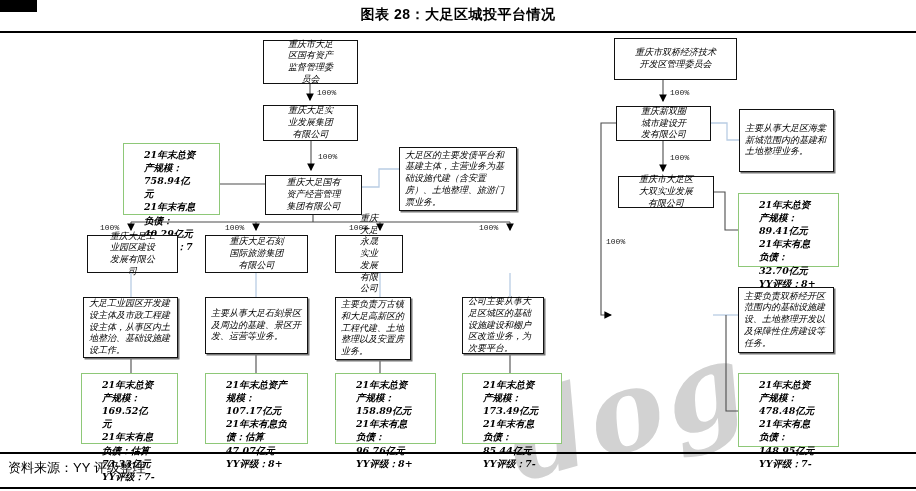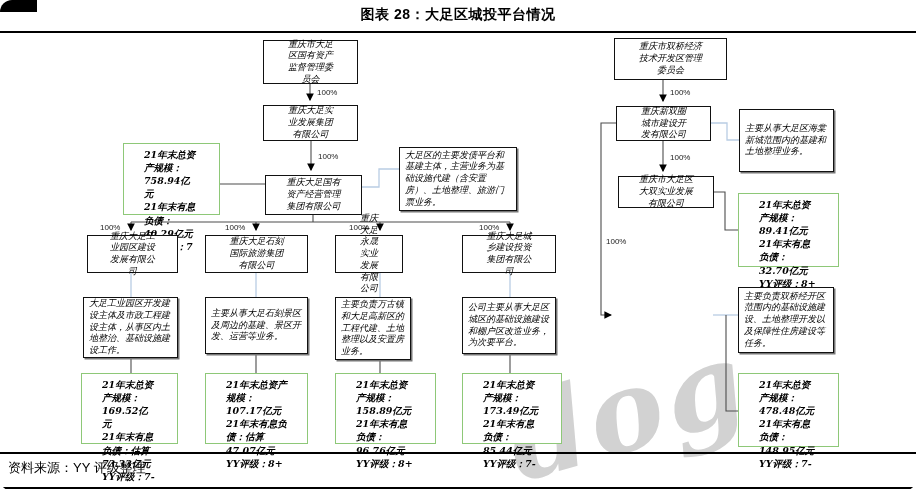--- a/index.html
+++ b/index.html
@@ -3,21 +3,21 @@
 <meta charset="utf-8">
 <style>
   :root{
     --green_border:#8ec878;
     --wire_blue:#b9cde4;
     --wire_dark:#4d4d4d;
   }
   html,body{margin:0;padding:0;background:#fff;}
   #stage{
     position:relative;width:916px;height:491px;background:#fff;
-    overflow:hidden;font-family:"Liberation Sans",sans-serif;border-radius:12px;
+    overflow:hidden;font-family:"Liberation Sans",sans-serif;
   }
   .hdr-bar{position:absolute;left:0;top:0;width:37px;height:12px;background:#000;}
   .title{
     position:absolute;left:0;top:6px;width:916px;text-align:center;
     font-size:14px;font-weight:bold;color:#000;letter-spacing:0.5px;
   }
   .rule{position:absolute;left:0;width:916px;background:#000;}
   .rule.r1{top:31px;height:2px;}
   .rule.r2{top:452px;height:2px;}
   .rule.r3{top:487px;height:2px;}
@@ -43,21 +43,21 @@
     border-width:1px;align-items:center;justify-content:flex-start;
     text-align:left;padding:4px 5px;box-shadow:1.5px 1.5px 0 #777;
   }
   .box.stat{
     border:1.6px solid var(--green_border);align-items:flex-start;
     justify-content:flex-start;text-align:left;font-weight:bold;
     white-space:pre-line;padding:4px 20px;font-size:9.5px;line-height:1.38;
   }
   .pct{
     position:absolute;z-index:2;font-size:8px;color:#222;
-    font-family:Liberation Sans, sans-serif;background:#fff;padding:0 1px;
+    font-family:Liberation Mono, monospace;background:#fff;padding:0 1px;
   }
 </style>
 </head>
 <body>
 
 <div id="stage">
 
   <div class="hdr-bar"></div>
   <div class="title">图表 28：大足区城投平台情况</div>
   <div class="rule r1"></div>
@@ -108,47 +108,46 @@
   <div class="box stat" style="left:123px;top:143px;width:97px;height:72px">21年末总资产规模：
 758.94亿元
 21年末有息负债：
 40.29亿元
 YY评级：7</div>
   <div class="box desc" style="left:399px;top:147px;width:118px;height:64px">大足区的主要发债平台和基建主体，主营业务为基础设施代建（含安置房）、土地整理、旅游门票业务。</div>
 
   <div class="box" style="left:87px;top:235px;width:91px;height:38px">重庆大足工业园区建设发展有限公司</div>
   <div class="box" style="left:205px;top:235px;width:103px;height:38px">重庆大足石刻国际旅游集团有限公司</div>
   <div class="box" style="left:335px;top:235px;width:68px;height:38px">重庆大足永晟实业发展有限公司</div>
-  <div class="box" style="left:462px;top:235px;width:94px;height:38px">重庆大足城乡建设投资集团有限公司</div>
 
   <div class="box desc" style="left:83px;top:297px;width:95px;height:61px">大足工业园区开发建设主体及市政工程建设主体，从事区内土地整治、基础设施建设工作。</div>
   <div class="box desc" style="left:205px;top:297px;width:103px;height:57px">主要从事大足石刻景区及周边的基建、景区开发、运营等业务。</div>
   <div class="box desc" style="left:335px;top:297px;width:76px;height:63px">主要负责万古镇和大足高新区的工程代建、土地整理以及安置房业务。</div>
-  <div class="box desc" style="left:462px;top:297px;width:94px;height:57px">公司主要从事大足区城区的基础设施建设和棚户区改造业务，为次要平台。</div>
+  <div class="box desc" style="left:462px;top:297px;width:82px;height:57px">公司主要从事大足区城区的基础设施建设和棚户区改造业务，为次要平台。</div>
 
   <div class="box stat" style="left:81px;top:373px;width:97px;height:71px">21年末总资产规模：
 169.52亿元
 21年末有息负债：估算73.33亿元
 YY评级：7-</div>
   <div class="box stat" style="left:205px;top:373px;width:103px;height:71px">21年末总资产规模：
 107.17亿元
 21年末有息负债：估算47.07亿元
 YY评级：8+</div>
   <div class="box stat" style="left:335px;top:373px;width:101px;height:71px">21年末总资产规模：
 158.89亿元
 21年末有息负债：
 96.76亿元
 YY评级：8+</div>
   <div class="box stat" style="left:462px;top:373px;width:100px;height:71px">21年末总资产规模：
 173.49亿元
 21年末有息负债：
 85.44亿元
 YY评级：7-</div>
 
-  <div class="box" style="left:614px;top:38px;width:113px;height:42px">重庆市双桥经济技术开发区管理委员会</div>
+  <div class="box" style="left:614px;top:38px;width:123px;height:42px">重庆市双桥经济技术开发区管理委员会</div>
   <div class="box" style="left:616px;top:106px;width:95px;height:35px">重庆新双圈城市建设开发有限公司</div>
   <div class="box desc" style="left:739px;top:109px;width:95px;height:63px">主要从事大足区海棠新城范围内的基建和土地整理业务。</div>
   <div class="box" style="left:618px;top:176px;width:96px;height:32px">重庆市大足区大双实业发展有限公司</div>
   <div class="box stat" style="left:738px;top:193px;width:101px;height:74px">21年末总资产规模：
 89.41亿元
 21年末有息负债：
 32.70亿元
 YY评级：8+</div>
   <div class="box desc" style="left:738px;top:287px;width:96px;height:66px">主要负责双桥经开区范围内的基础设施建设、土地整理开发以及保障性住房建设等任务。</div>
   <div class="box stat" style="left:738px;top:373px;width:101px;height:74px">21年末总资产规模：

